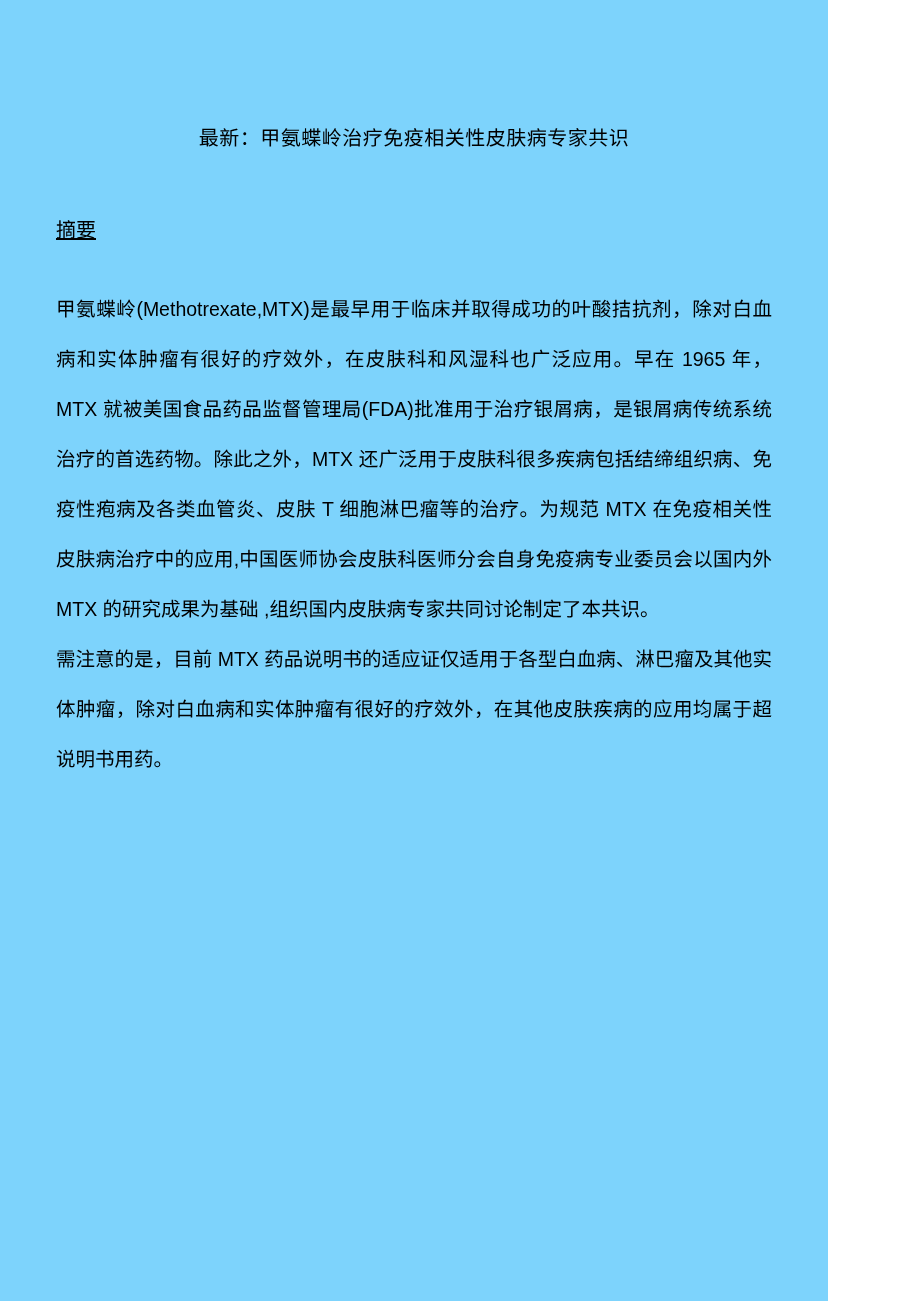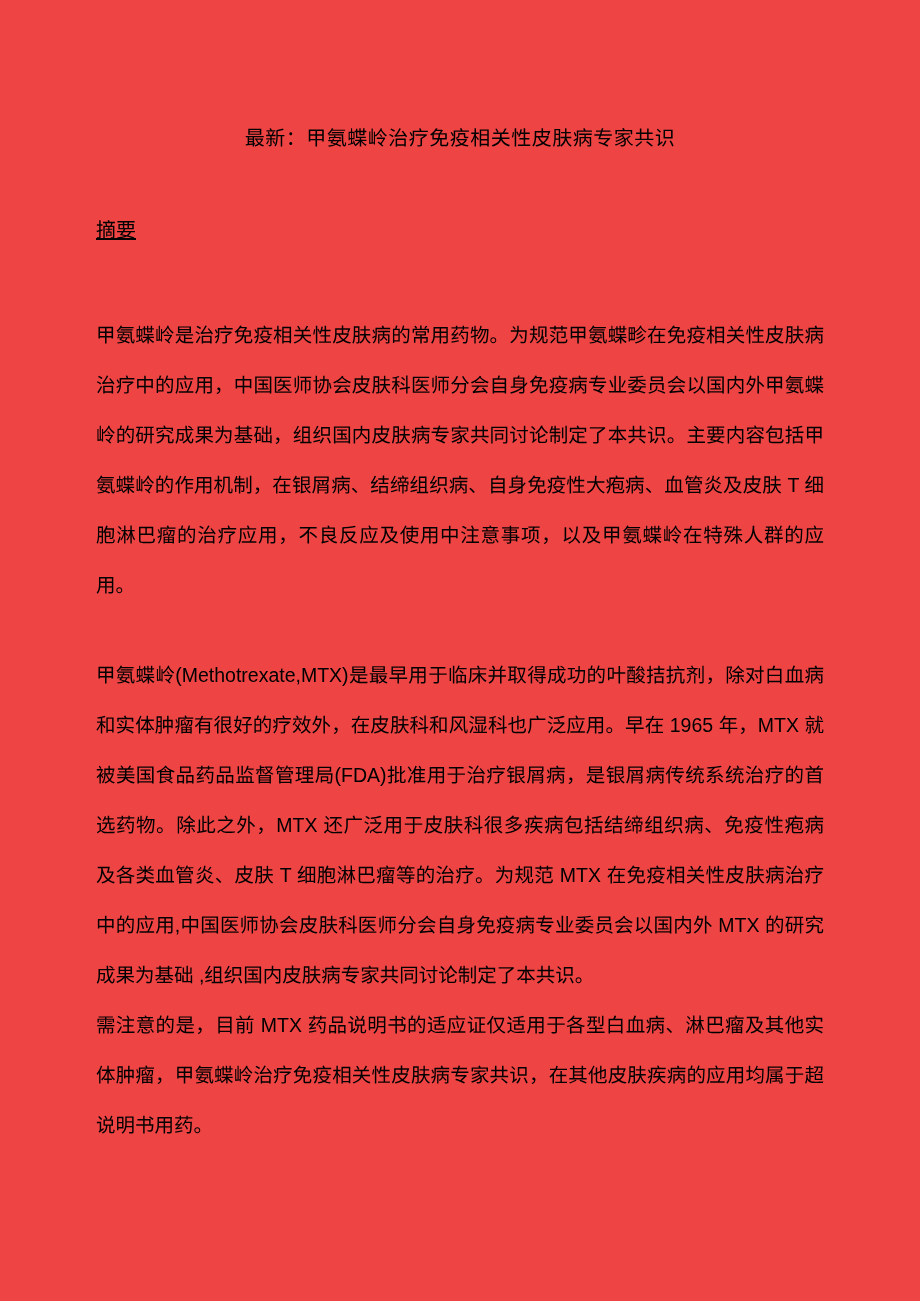--- a/index.html
+++ b/index.html
@@ -9,24 +9,24 @@
   }
   body {
     width: 920px;
     height: 1301px;
     overflow: hidden;
     font-family: "Liberation Sans", "DejaVu Sans", sans-serif;
     color: #000000;
   }
   .page {
     box-sizing: border-box;
-    width: 920px;
+    width: 828px;
     height: 1301px;
-    padding: 0 96px;
-    background: #ef4444;
+    padding: 0 56px;
+    background: #7dd3fc;
   }
   .doc-title {
     margin: 0;
     padding-top: 124px;
     font-size: 20px;
     line-height: 28px;
     font-weight: normal;
     text-align: center;
     color: #000000;
     letter-spacing: 0.5px;
@@ -59,18 +59,17 @@
   }
 </style>
 </head>
 <body>
 
 <div class="page">
   <h1 class="doc-title">最新：甲氨蝶岭治疗免疫相关性皮肤病专家共识</h1>
 
   <div class="abstract-heading">摘要</div>
 
-  <p class="para para-1">甲氨蝶岭是治疗免疫相关性皮肤病的常用药物。为规范甲氨蝶畛在免疫相关性皮肤病治疗中的应用，中国医师协会皮肤科医师分会自身免疫病专业委员会以国内外甲氨蝶岭的研究成果为基础，组织国内皮肤病专家共同讨论制定了本共识。主要内容包括甲氨蝶岭的作用机制，在银屑病、结缔组织病、自身免疫性大疱病、血管炎及皮肤 T 细胞淋巴瘤的治疗应用，不良反应及使用中注意事项，以及甲氨蝶岭在特殊人群的应用。</p>
 
   <p class="para para-2">甲氨蝶岭(Methotrexate,MTX)是最早用于临床并取得成功的叶酸拮抗剂，除对白血病和实体肿瘤有很好的疗效外，在皮肤科和风湿科也广泛应用。早在 1965 年，MTX 就被美国食品药品监督管理局(FDA)批准用于治疗银屑病，是银屑病传统系统治疗的首选药物。除此之外，MTX 还广泛用于皮肤科很多疾病包括结缔组织病、免疫性疱病及各类血管炎、皮肤 T 细胞淋巴瘤等的治疗。为规范 MTX 在免疫相关性皮肤病治疗中的应用,中国医师协会皮肤科医师分会自身免疫病专业委员会以国内外 MTX 的研究成果为基础 ,组织国内皮肤病专家共同讨论制定了本共识。</p>
 
-  <p class="para para-3">需注意的是，目前 MTX 药品说明书的适应证仅适用于各型白血病、淋巴瘤及其他实体肿瘤，甲氨蝶岭治疗免疫相关性皮肤病专家共识，在其他皮肤疾病的应用均属于超说明书用药。</p>
+  <p class="para para-3">需注意的是，目前 MTX 药品说明书的适应证仅适用于各型白血病、淋巴瘤及其他实体肿瘤，除对白血病和实体肿瘤有很好的疗效外，在其他皮肤疾病的应用均属于超说明书用药。</p>
 </div>
 
 </body></html>

